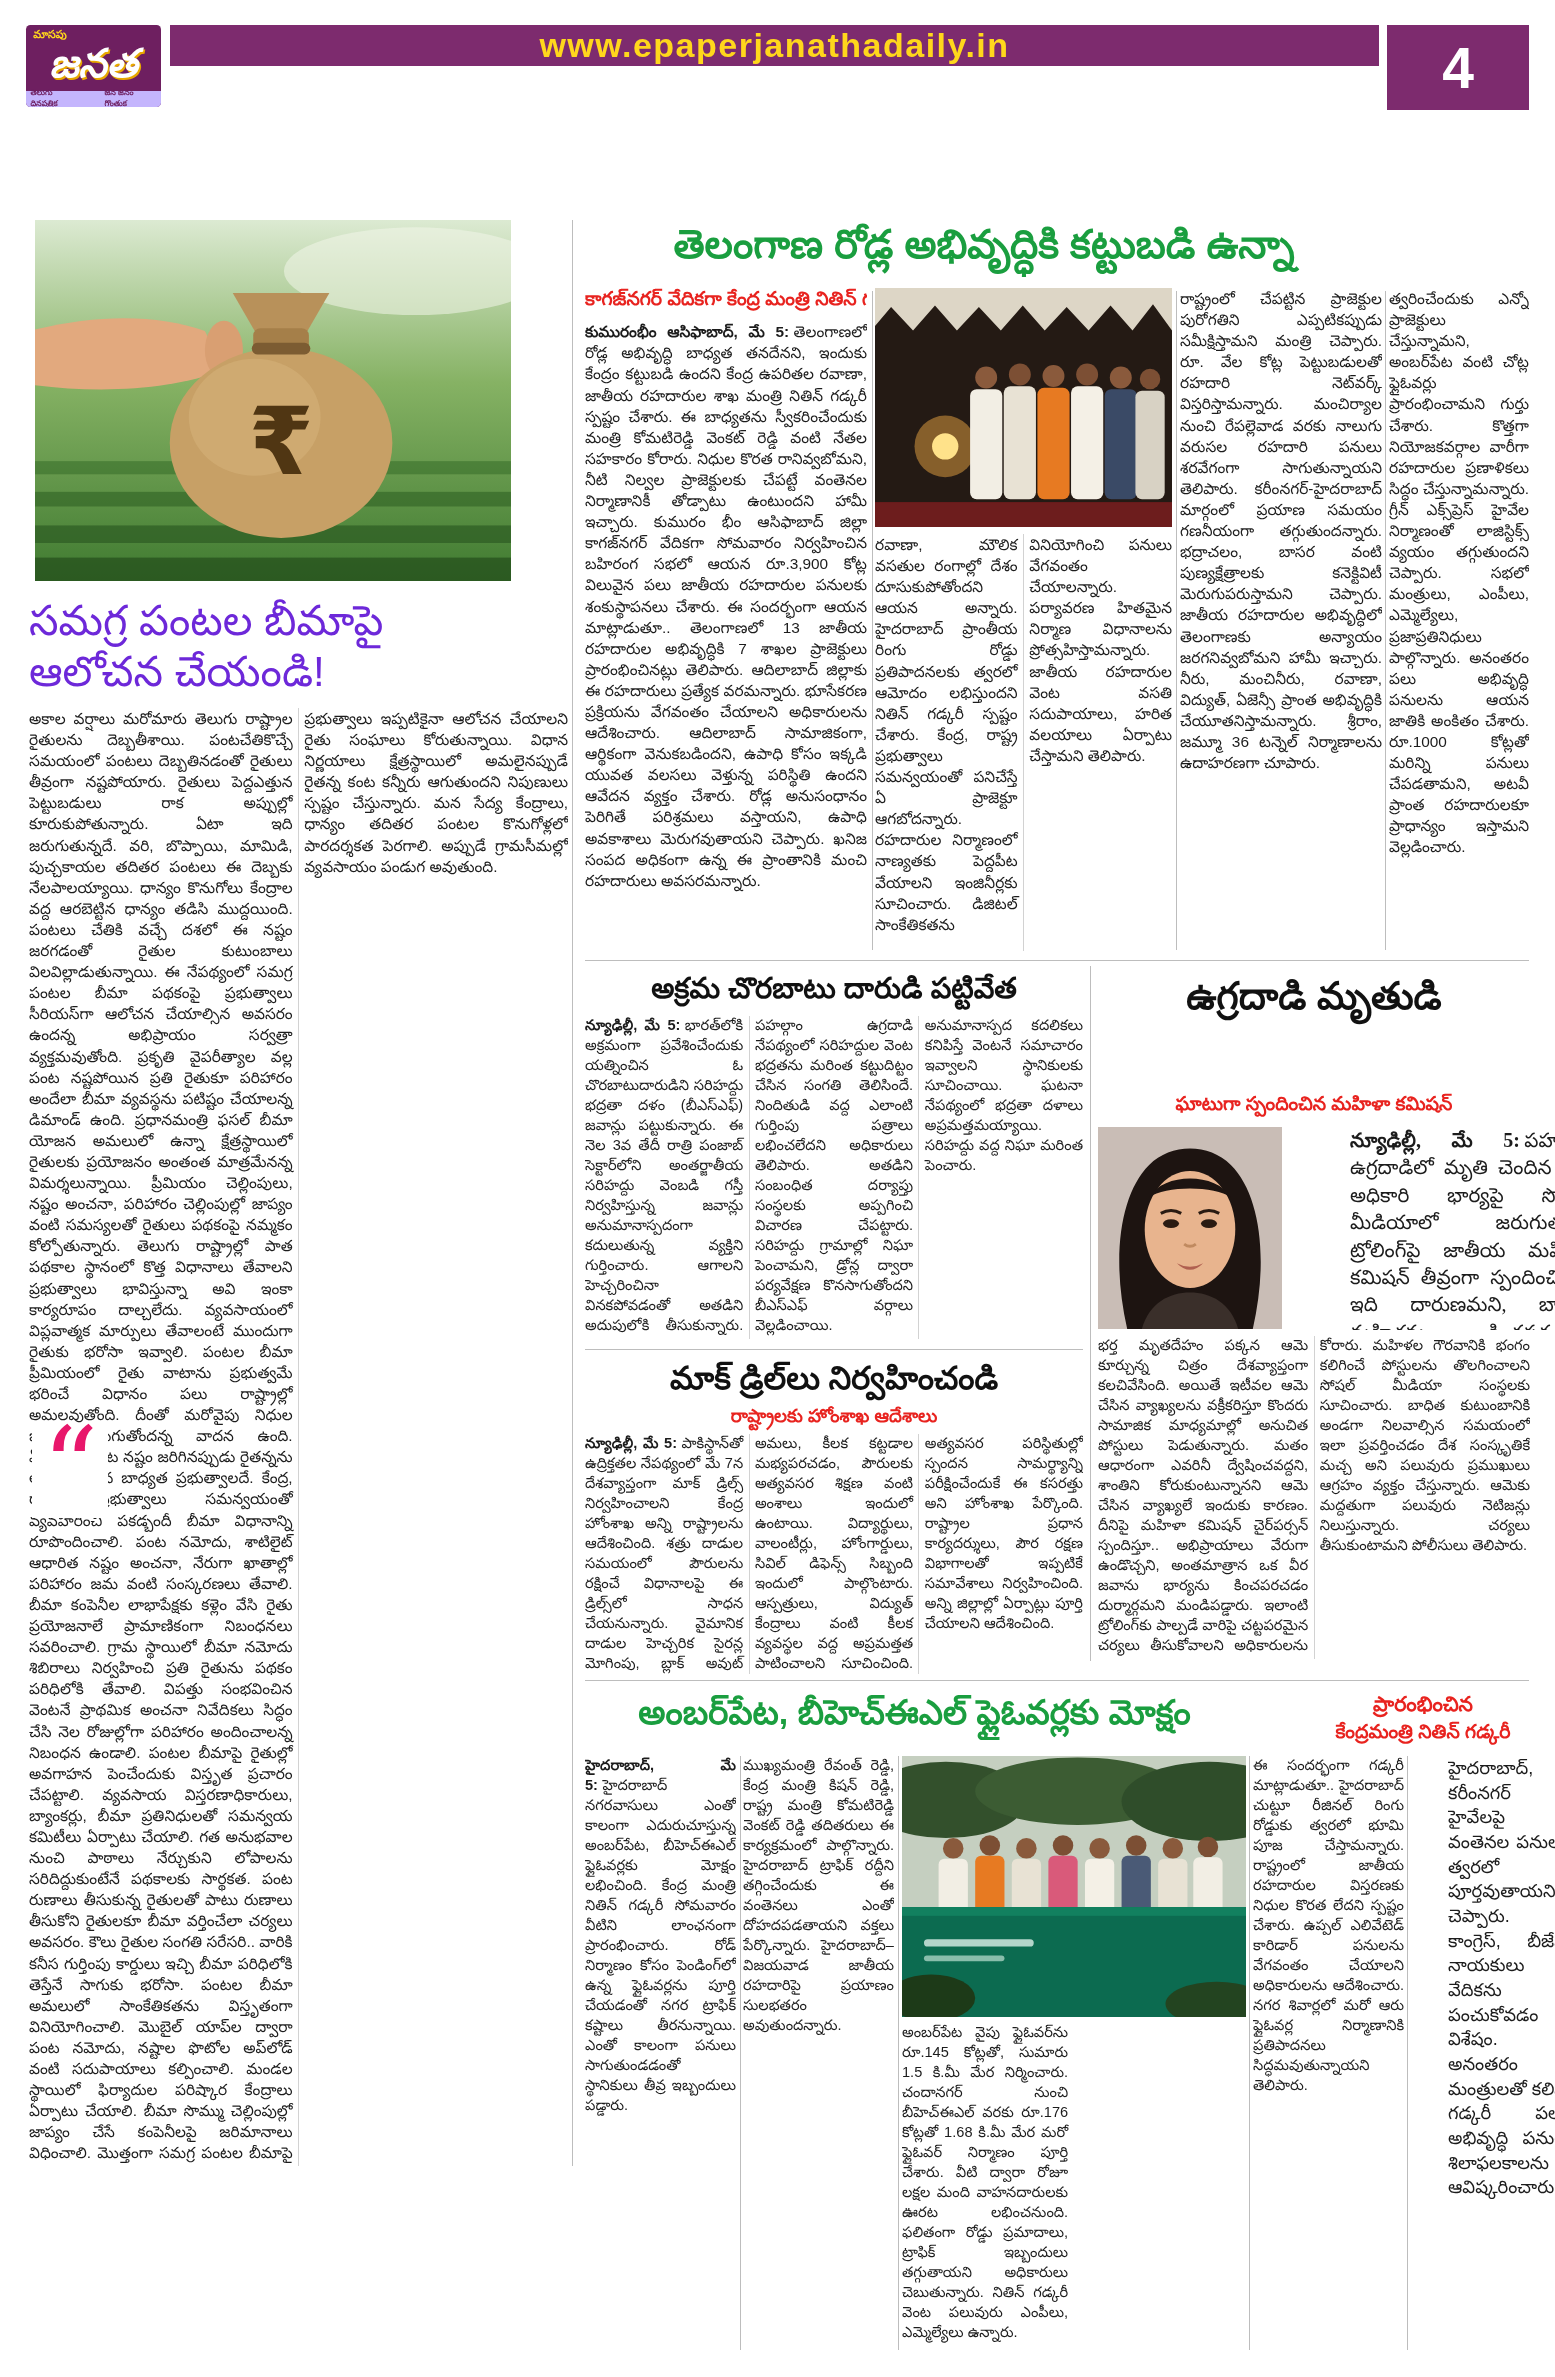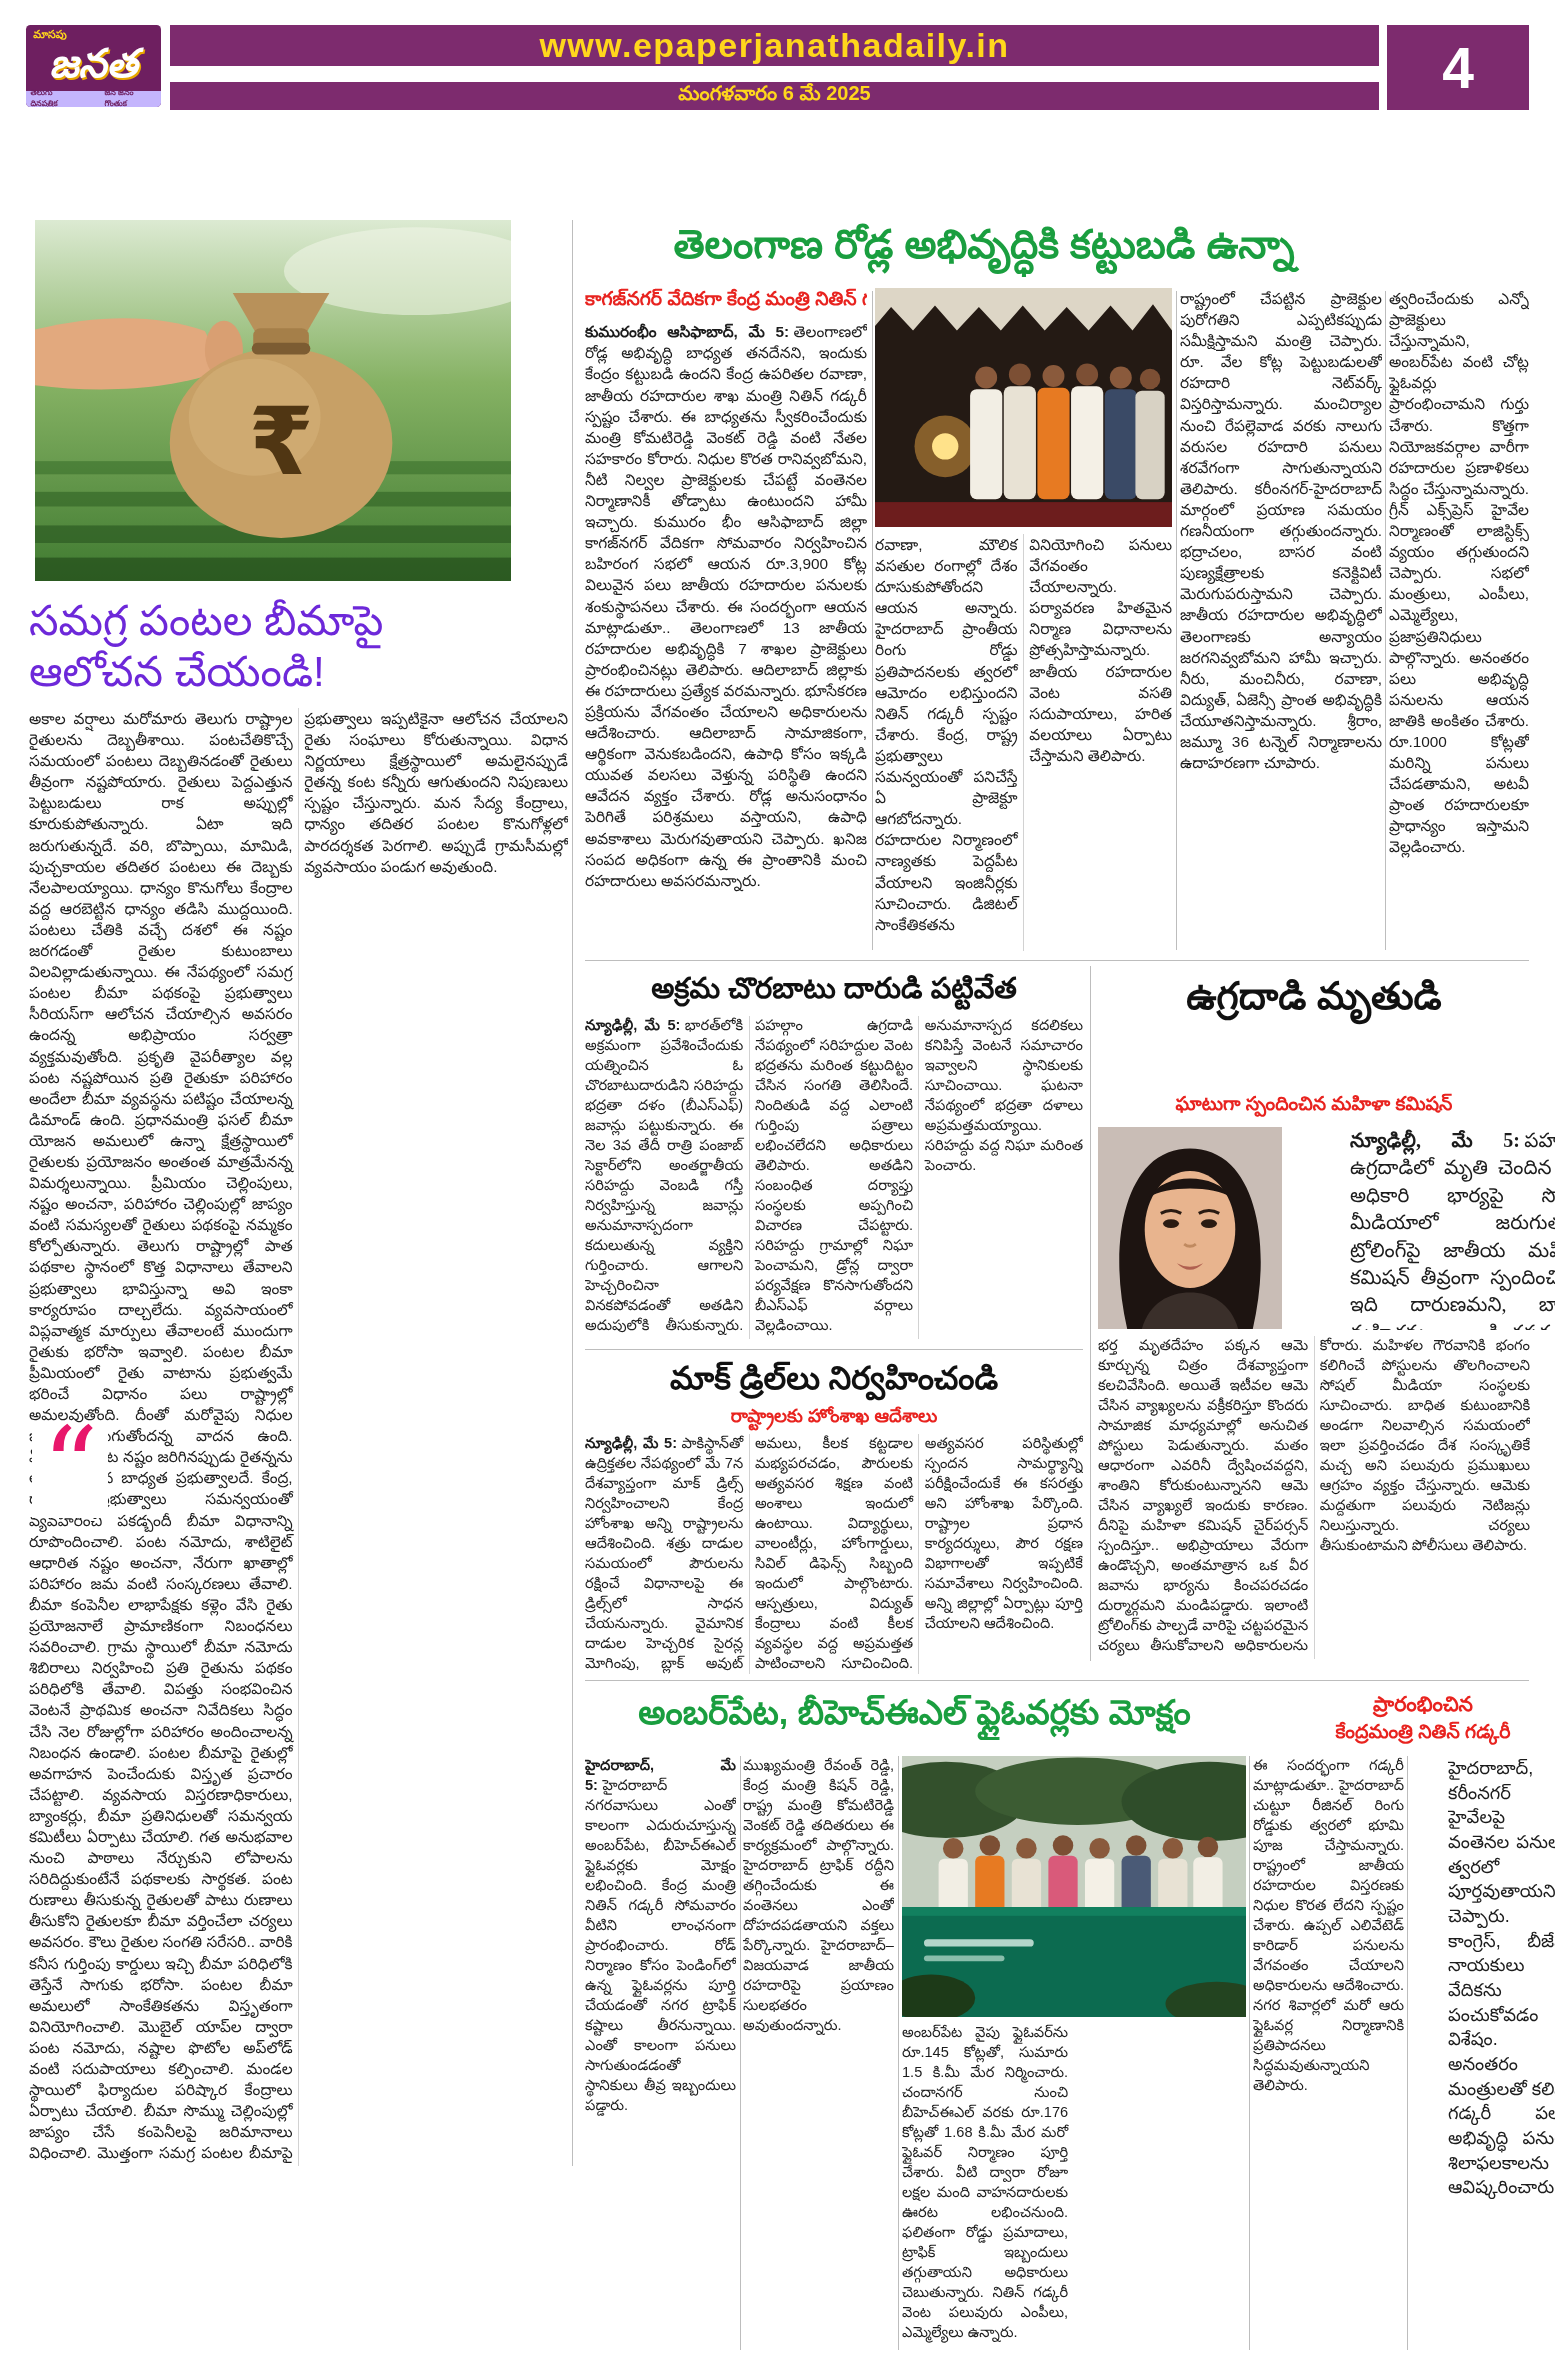--- a/index.html
+++ b/index.html
@@ -51,23 +51,20 @@
     <div class="logo-strip">
       <span>తెలుగు దినపత్రిక</span>
       <span>జన జనం గొంతుక</span>
     </div>
   </div>
 
   <div class="abs banner" style="left:170px; top:25px; width:1209px; height:41px;">
     <span class="banner-url">www.epaperjanathadaily.in</span>
   </div>
 
-  <div class="abs date-bar" style="left:170px; top:82px; width:1209px; height:28px;">
-    <span class="date-text">మంగళవారం 6 మే 2025</span>
-  </div>
 
   <div class="abs pagenum-box" style="left:1387px; top:25px; width:142px; height:85px;">
     <span class="pagenum">4</span>
   </div>
 
   <div class="abs photo" style="left:35px; top:220px; width:476px; height:361px;">
     <svg viewBox="0 0 650 494" preserveAspectRatio="none">
       <defs>
         <linearGradient id="fieldg" x1="0" y1="0" x2="0" y2="1">
           <stop offset="0" stop-color="#dcead2"></stop>

